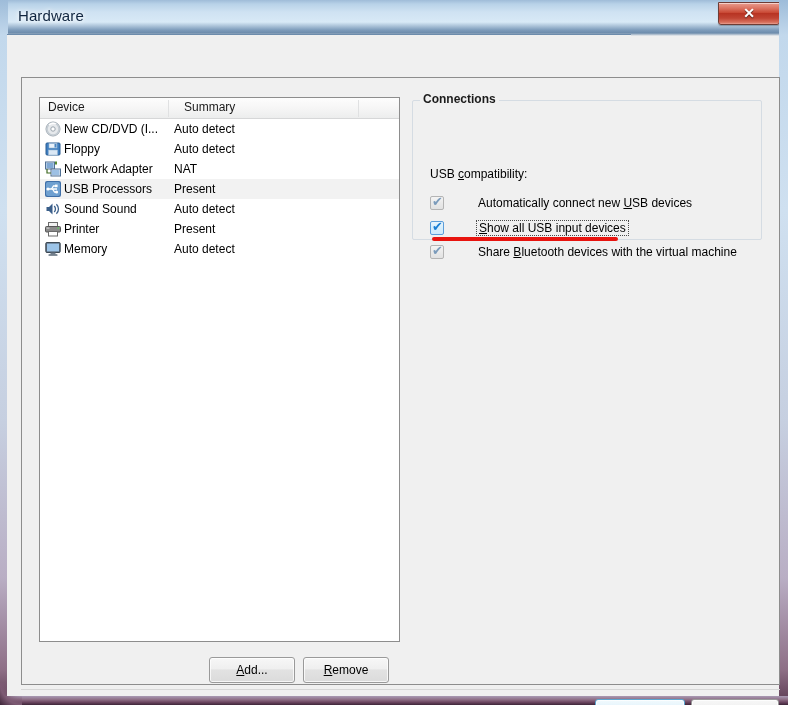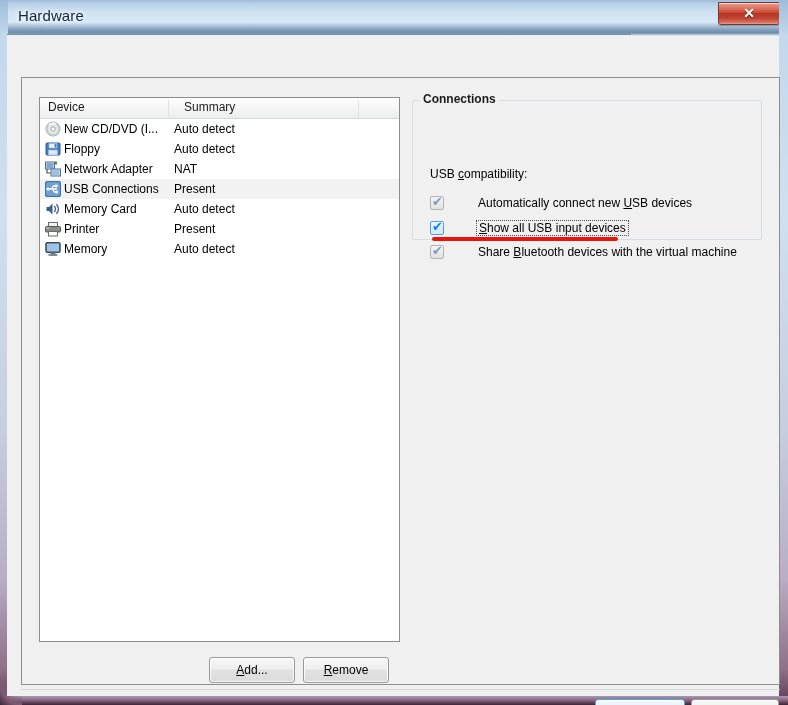--- a/index.html
+++ b/index.html
@@ -400,32 +400,32 @@
                   <rect x="0" y="0" width="16" height="16" rx="2" fill="#3f6fa8"></rect>
                   <rect x="1" y="1" width="14" height="14" rx="2" fill="#6fa0d0"></rect>
                   <path d="M3 8 H12" stroke="#ffffff" stroke-width="1.5" fill="none"></path>
                   <circle cx="3" cy="8" r="1.6" fill="#ffffff"></circle>
                   <path d="M6.5 8 L8.5 5 L10.5 5" stroke="#ffffff" stroke-width="1.3" fill="none"></path>
                   <path d="M7.5 8 L9.5 11 L11 11" stroke="#ffffff" stroke-width="1.3" fill="none"></path>
                   <rect x="10" y="3.6" width="2.6" height="2.6" fill="#ffffff"></rect>
                   <circle cx="11.6" cy="11" r="1.5" fill="#ffffff"></circle>
                 </svg>
               </div>
-              <div class="dev-name">USB Connections</div>
+              <div class="dev-name">USB Processors</div>
               <div class="dev-summary">Present</div>
             </div>
             <div class="dev-row">
               <div class="dev-icon">
                 <svg width="16" height="16" viewBox="0 0 16 16">
                   <path d="M1.5 6 H4 L7.5 2.5 V13.5 L4 10 H1.5 Z" fill="#3b5f8a" stroke="#2b4straight" stroke-width="0"></path>
                   <path d="M9.2 5 A4.2 4.2 0 0 1 9.2 11" stroke="#3b5f8a" stroke-width="1.3" fill="none"></path>
                   <path d="M11.4 3.2 A6.6 6.6 0 0 1 11.4 12.8" stroke="#3b5f8a" stroke-width="1.3" fill="none"></path>
                 </svg>
               </div>
-              <div class="dev-name">Memory Card</div>
+              <div class="dev-name">Sound Sound</div>
               <div class="dev-summary">Auto detect</div>
             </div>
             <div class="dev-row">
               <div class="dev-icon">
                 <svg width="16" height="16" viewBox="0 0 16 16">
                   <rect x="3.5" y="1.5" width="9" height="4" fill="#f2f2f2" stroke="#6b6b6b" stroke-width="1"></rect>
                   <rect x="0.5" y="5.5" width="15" height="5.5" rx="1" fill="#8b8b8b" stroke="#575757" stroke-width="1"></rect>
                   <rect x="1.5" y="6.5" width="3" height="1.2" fill="#cfcfcf"></rect>
                   <circle cx="13.3" cy="7.2" r="0.9" fill="#63c463"></circle>
                   <rect x="3.5" y="10.5" width="9" height="4.5" fill="#ffffff" stroke="#6b6b6b" stroke-width="1"></rect>

